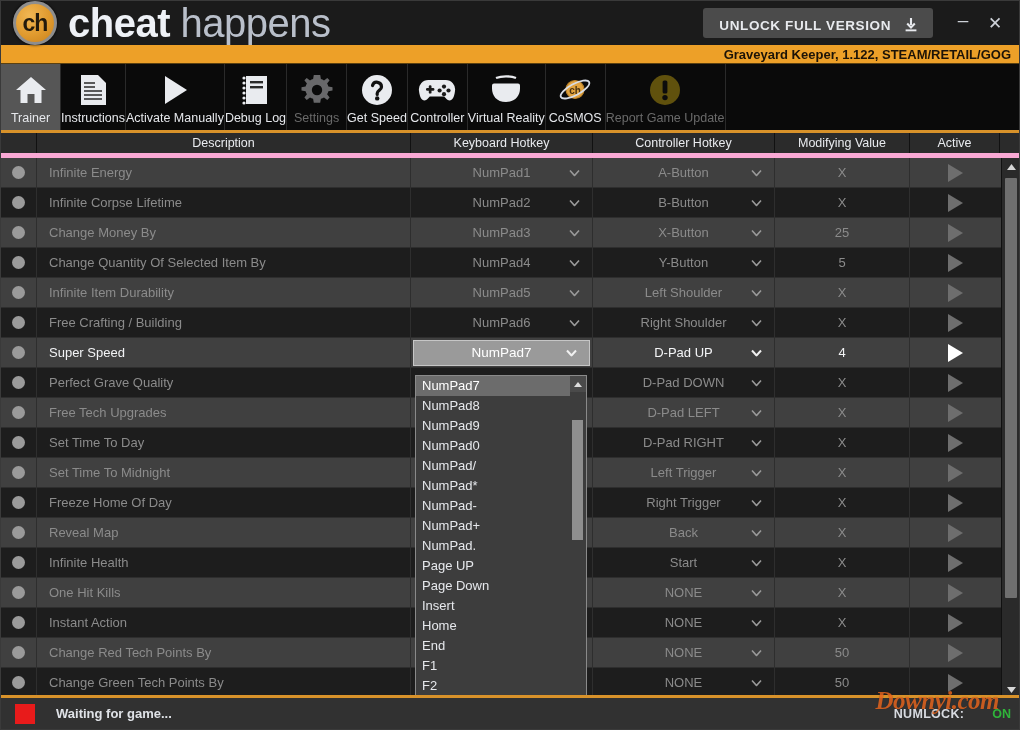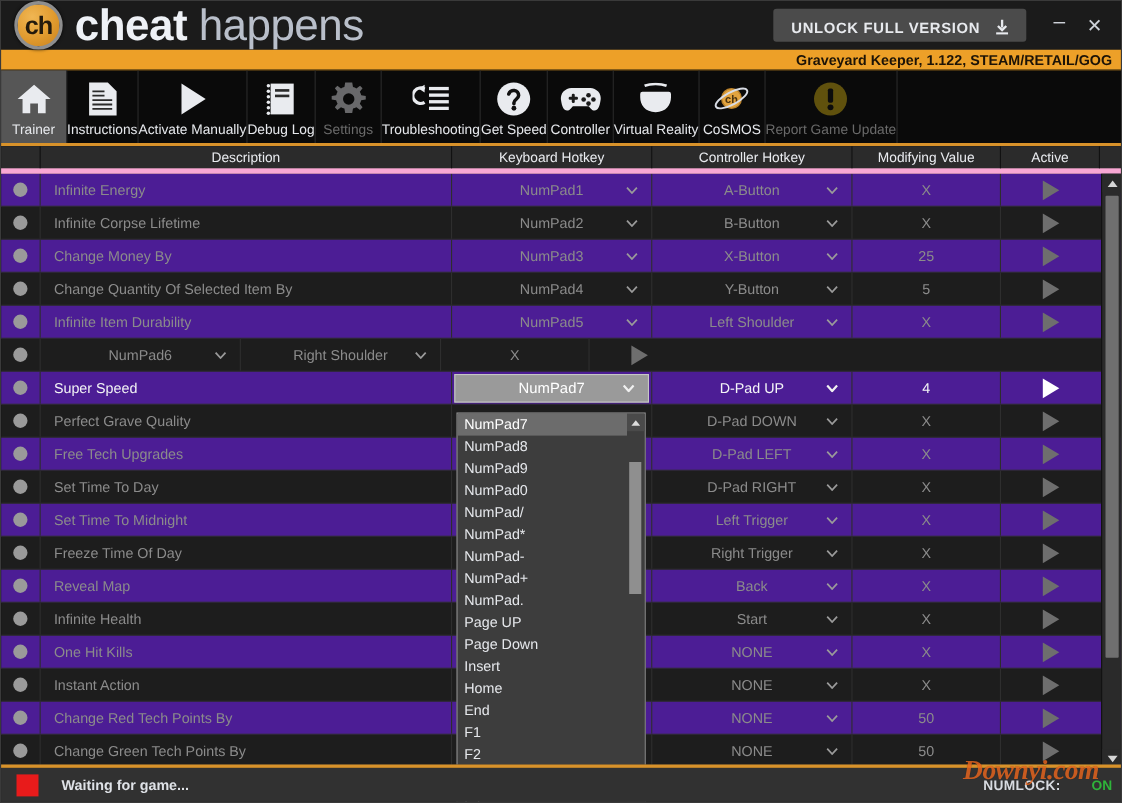--- a/index.html
+++ b/index.html
@@ -149,21 +149,21 @@
   .c-ctrl  { width: 182px; flex: 0 0 182px; }
   .c-mod   { width: 135px; flex: 0 0 135px; }
   .c-act   { width: 90px;  flex: 0 0 90px;  }
 
   .tbody { position:absolute; top:25px; left:0; right:0; bottom:0; overflow:hidden; }
   .trow {
     height: 30px;
     display: flex;
     border-bottom: 1px solid #2e2e2e;
   }
-  .trow.odd  { background: #4c1d95; }
+  .trow.odd  { background: #404040; }
   .trow.even { background: #1d1d1d; }
   .trow .cell {
     display: flex; align-items: center;
     border-right: 1px solid #2e2e2e;
     height: 100%;
     position: relative;
   }
   .cell.c-dot { justify-content: center; border-right: 1px solid #2e2e2e; }
   .dot {
     width: 13px; height: 13px; border-radius: 50%;
@@ -374,33 +374,20 @@
         <div class="tb-ico">
           <svg width="32" height="32" viewBox="0 0 32 32">
             <path d="M16 1 l3.2 0 0.7 4.1 a11 11 0 0 1 3.1 1.3 l3.3-2.5 2.3 2.3 -2.5 3.3 a11 11 0 0 1 1.3 3.1 l4.1 0.7 0 3.2 -4.1 0.7 a11 11 0 0 1 -1.3 3.1 l2.5 3.3 -2.3 2.3 -3.3-2.5 a11 11 0 0 1 -3.1 1.3 l-0.7 4.1 -3.2 0 -3.2 0 -0.7-4.1 a11 11 0 0 1 -3.1-1.3 l-3.3 2.5 -2.3-2.3 2.5-3.3 a11 11 0 0 1 -1.3-3.1 l-4.1-0.7 0-3.2 4.1-0.7 a11 11 0 0 1 1.3-3.1 l-2.5-3.3 2.3-2.3 3.3 2.5 a11 11 0 0 1 3.1-1.3 l0.7-4.1 Z" fill="#e9ebef"></path>
             <circle cx="16" cy="16" r="5.2" fill="#0a0a0a"></circle>
           </svg>
         </div>
         <div class="tb-label">Settings</div>
       </div>
       <div class="tb-item">
         <div class="tb-ico">
-          <svg width="34" height="30" viewBox="0 0 34 30">
-            <path d="M11 6 a7 7 0 1 0 0 12" stroke="#e9ebef" stroke-width="3" fill="none"></path>
-            <path d="M11 2 L11 9 L5.5 5.5 Z" fill="#e9ebef"></path>
-            <rect x="15" y="4" width="18" height="3" fill="#e9ebef"></rect>
-            <rect x="15" y="10" width="18" height="3" fill="#e9ebef"></rect>
-            <rect x="15" y="16" width="18" height="3" fill="#e9ebef"></rect>
-            <rect x="15" y="22" width="18" height="3" fill="#e9ebef"></rect>
-          </svg>
-        </div>
-        <div class="tb-label">Troubleshooting</div>
-      </div>
-      <div class="tb-item">
-        <div class="tb-ico">
           <svg width="32" height="32" viewBox="0 0 32 32">
             <circle cx="16" cy="16" r="15" fill="#e9ebef"></circle>
             <path d="M11.5 11.5 a4.6 4.6 0 0 1 9 1.4 c0 3-4.3 3.6-4.3 6.4 l0 1.1" stroke="#111" stroke-width="3.2" fill="none" stroke-linecap="round"></path>
             <circle cx="16.2" cy="24.4" r="2.2" fill="#111"></circle>
           </svg>
         </div>
         <div class="tb-label">Get Speed</div>
       </div>
       <div class="tb-item">
         <div class="tb-ico">
@@ -625,20 +612,23 @@
             <span class="mod-txt">X</span>
           </div>
           <div class="cell c-act">
             <span class="play"></span>
           </div>
         </div>
         <div class="trow even">
           <div class="cell c-dot">
             <span class="dot"></span>
           </div>
+          <div class="cell c-desc">
+            <span class="desc-txt">Free Crafting / Building</span>
+          </div>
           <div class="cell c-kb">
             <div class="combo">
               <span class="combo-val">NumPad6</span>
               <span class="chev">
                 <svg width="11" height="7" viewBox="0 0 11 7">
                   <path d="M1 1 L5.5 6 L10 1" stroke="#9a9a9a" stroke-width="1.6" fill="none"></path>
                 </svg>
               </span>
             </div>
           </div>
@@ -827,21 +817,21 @@
           </div>
           <div class="cell c-act">
             <span class="play"></span>
           </div>
         </div>
         <div class="trow even">
           <div class="cell c-dot">
             <span class="dot"></span>
           </div>
           <div class="cell c-desc">
-            <span class="desc-txt">Freeze Time Of Day</span>
+            <span class="desc-txt">Freeze Home Of Day</span>
           </div>
           <div class="cell c-kb">
             <div class="combo">
               <span class="combo-val">NumPad*</span>
               <span class="chev">
                 <svg width="11" height="7" viewBox="0 0 11 7">
                   <path d="M1 1 L5.5 6 L10 1" stroke="#9a9a9a" stroke-width="1.6" fill="none"></path>
                 </svg>
               </span>
             </div>

